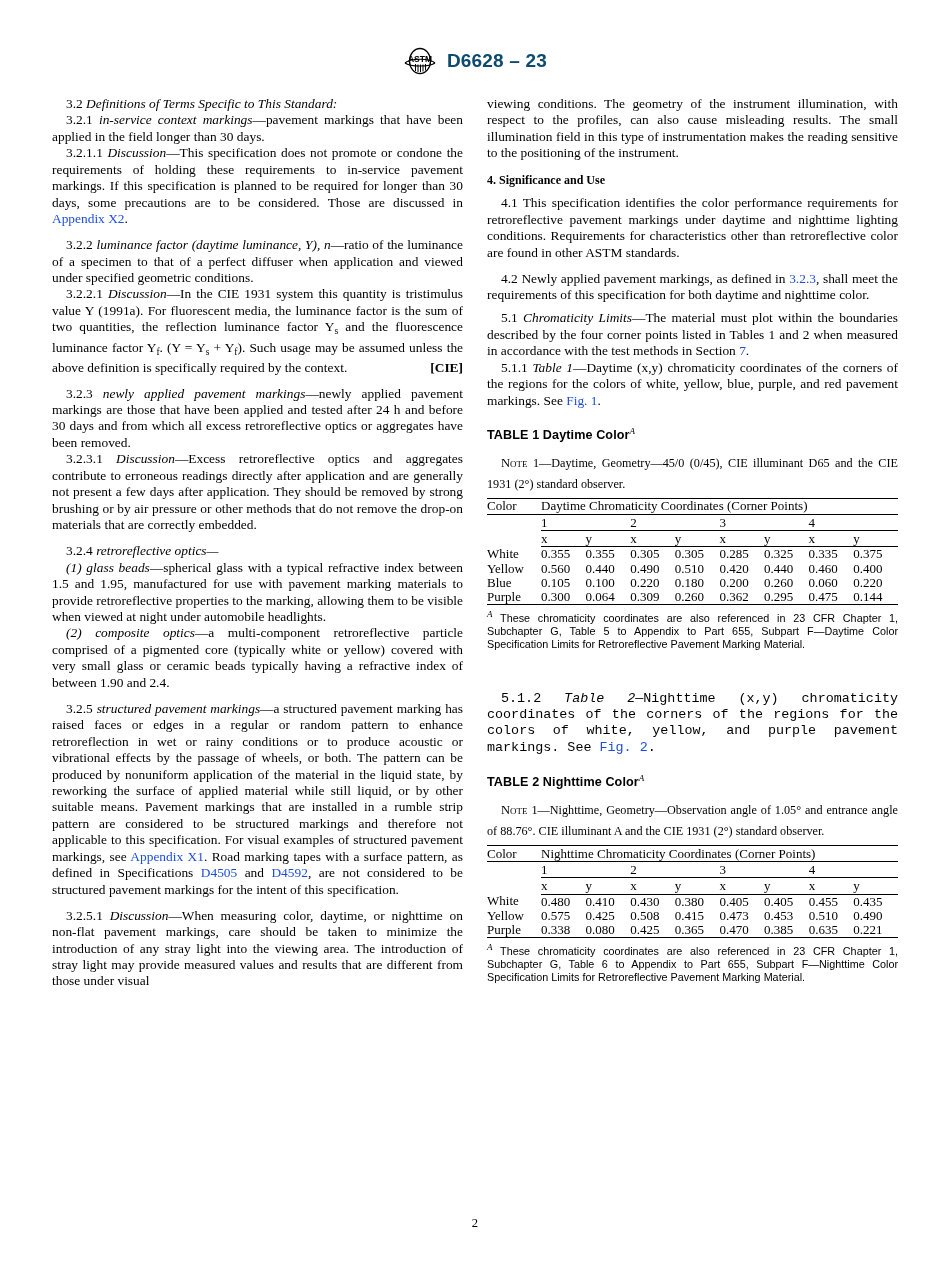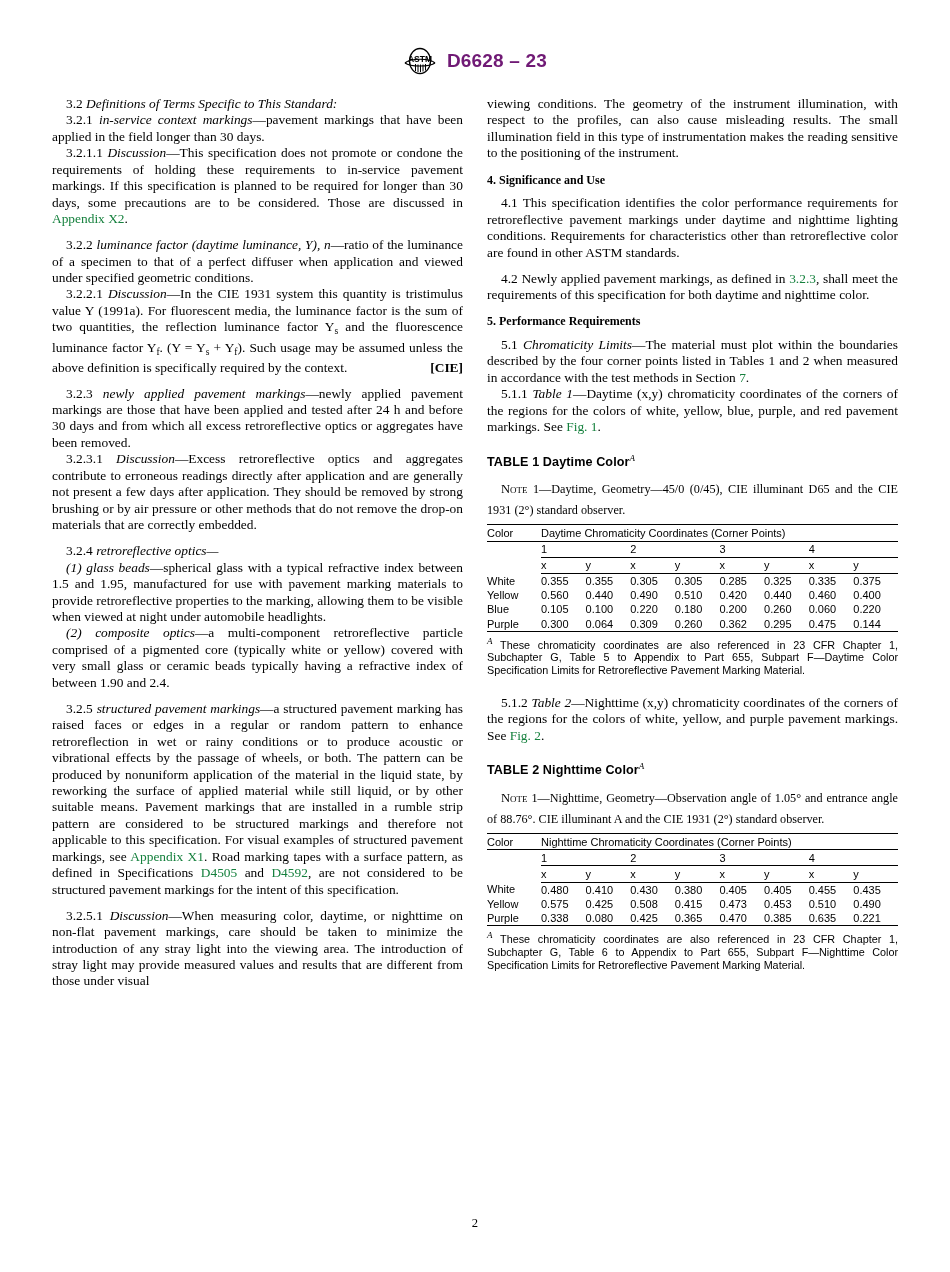--- a/index.html
+++ b/index.html
@@ -40,21 +40,21 @@
   .astm-logo {
     width: 34px;
     height: 30px;
     display: block;
   }
   .std-no {
     font-family: "Liberation Sans", sans-serif;
     font-weight: bold;
     font-size: 19px;
     letter-spacing: 0.2px;
-    color: #701a75;
+    color: #0c4a6e;
   }
 
   
   .col {
     position: absolute;
     top: 96px;
     width: 411px;
     font-size: 13.4px;
     line-height: 16.45px;
     text-align: justify;
@@ -69,21 +69,21 @@
     margin: 0;
     padding: 0;
   }
   p.ind {
     text-indent: 14px;
   }
   p.gap {
     margin-top: 9.5px;
   }
   .it { font-style: italic; }
-  .lnk { color: #15803d; }
+  .lnk { color: #1d4ed8; }
   .sub { font-size: 9.5px; vertical-align: -0.28em; }
 
   h3.sect {
     margin: 0;
     padding: 0;
     font-size: 12px;
     font-weight: bold;
     line-height: 16.45px;
   }
   h3.sect.gap { margin-top: 10px; }
@@ -120,22 +120,22 @@
     margin-bottom: 3px;
   }
   .sc {
     font-variant: small-caps;
     font-size: 12.6px;
   }
 
   table.data {
     width: 100%;
     border-collapse: collapse;
-    font-family: Liberation Sans, sans-serif;
-    font-size: 11px;
+    font-family: Liberation Serif, serif;
+    font-size: 13px;
     color: #000;
   }
   table.data td, table.data th {
     padding: 0;
     font-weight: normal;
     text-align: center;
     line-height: 14.2px;
     white-space: nowrap;
   }
   td.colname, th.colname {
@@ -235,21 +235,20 @@
   <div class="col col-right">
 
     <p>viewing conditions. The geometry of the instrument illumination, with respect to the profiles, can also cause misleading results. The small illumination field in this type of instrumentation makes the reading sensitive to the positioning of the instrument.</p>
 
     <h3 class="sect gap">4.  Significance and Use</h3>
 
     <p class="ind sect-after"><span>4.1</span> <span>This specification identifies the color performance requirements for retroreflective pavement markings under daytime and nighttime lighting conditions. Requirements for characteristics other than retroreflective color are found in other ASTM standards.</span></p>
 
     <p class="ind gap"><span>4.2</span> <span>Newly applied pavement markings, as defined in </span><span class="lnk">3.2.3</span><span>, shall meet the requirements of this specification for both daytime and nighttime color.</span></p>
 
-    <h3 class="sect gap">5.  Performance Requirements</h3>
 
     <p class="ind sect-after"><span>5.1</span> <span class="it">Chromaticity Limits</span><span>—The material must plot within the boundaries described by the four corner points listed in Tables 1 and 2 when measured in accordance with the test methods in Section </span><span class="lnk">7</span><span>.</span></p>
 
     <p class="ind"><span>5.1.1</span> <span class="it">Table 1</span><span>—Daytime (x,y) chromaticity coordinates of the corners of the regions for the colors of white, yellow, blue, purple, and red pavement markings. See </span><span class="lnk">Fig. 1</span><span>.</span></p>
 
     <div class="tbl-block" style="">
       <div class="tbl-title"><span>TABLE 1 Daytime Color</span><sup>A</sup></div>
       <div class="tbl-note"><span class="sc">Note</span><span> 1—Daytime, Geometry—45/0 (0/45), CIE illuminant D65 and the CIE 1931 (2°) standard observer.</span></div>
 
       <table class="data">
@@ -319,21 +318,21 @@
           <td class="rule-bot">0.295</td>
           <td class="rule-bot">0.475</td>
           <td class="rule-bot">0.144</td>
         </tr>
       </tbody>
         </table>
 
       <div class="tbl-foot"><sup>A</sup><span> These chromaticity coordinates are also referenced in 23 CFR Chapter 1, Subchapter G, Table 5 to Appendix to Part 655, Subpart F—Daytime Color Specification Limits for Retroreflective Pavement Marking Material.</span></div>
     </div>
 
-    <p class="ind" style="margin-top:18px;"><span>5.1.2</span> <span class="it">Table 2</span><span>—Nighttime (x,y) chromaticity coordinates of the corners of the regions for the colors of white, yellow, and purple pavement markings. See </span><span class="lnk">Fig. 2</span><span>.</span></p>
+    <p class="ind" style="margin-top:40px;font-family:Liberation Mono, monospace;"><span>5.1.2</span> <span class="it">Table 2</span><span>—Nighttime (x,y) chromaticity coordinates of the corners of the regions for the colors of white, yellow, and purple pavement markings. See </span><span class="lnk">Fig. 2</span><span>.</span></p>
 
     <div class="tbl-block" style="margin-top:14px;">
       <div class="tbl-title"><span>TABLE 2 Nighttime Color</span><sup>A</sup></div>
       <div class="tbl-note"><span class="sc">Note</span><span> 1—Nighttime, Geometry—Observation angle of 1.05° and entrance angle of 88.76°. CIE illuminant A and the CIE 1931 (2°) standard observer.</span></div>
 
       <table class="data">
         <tbody>
             <tr class="hdr-span">
           <td class="colname rule-top">Color</td>
           <td class="rule-top" colspan="8">Nighttime Chromaticity Coordinates (Corner Points)</td>

